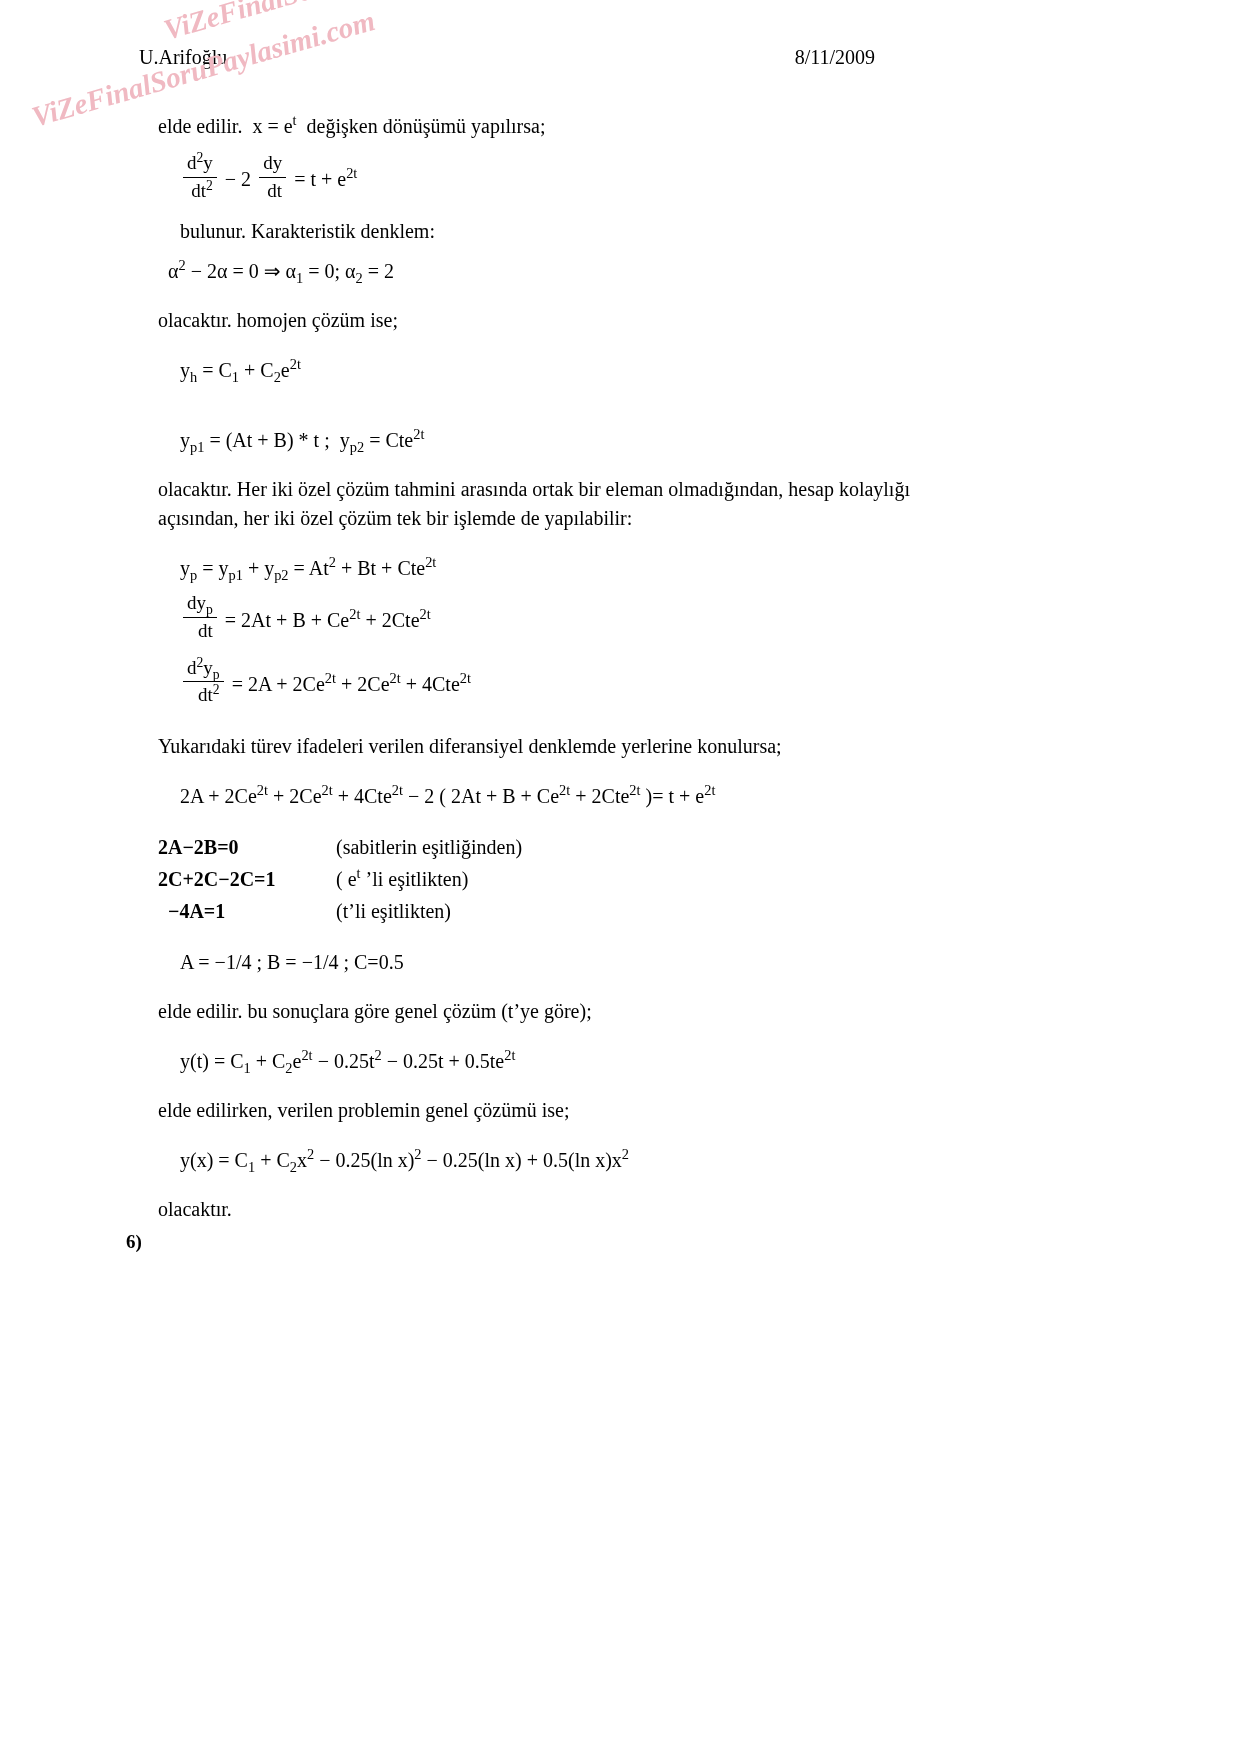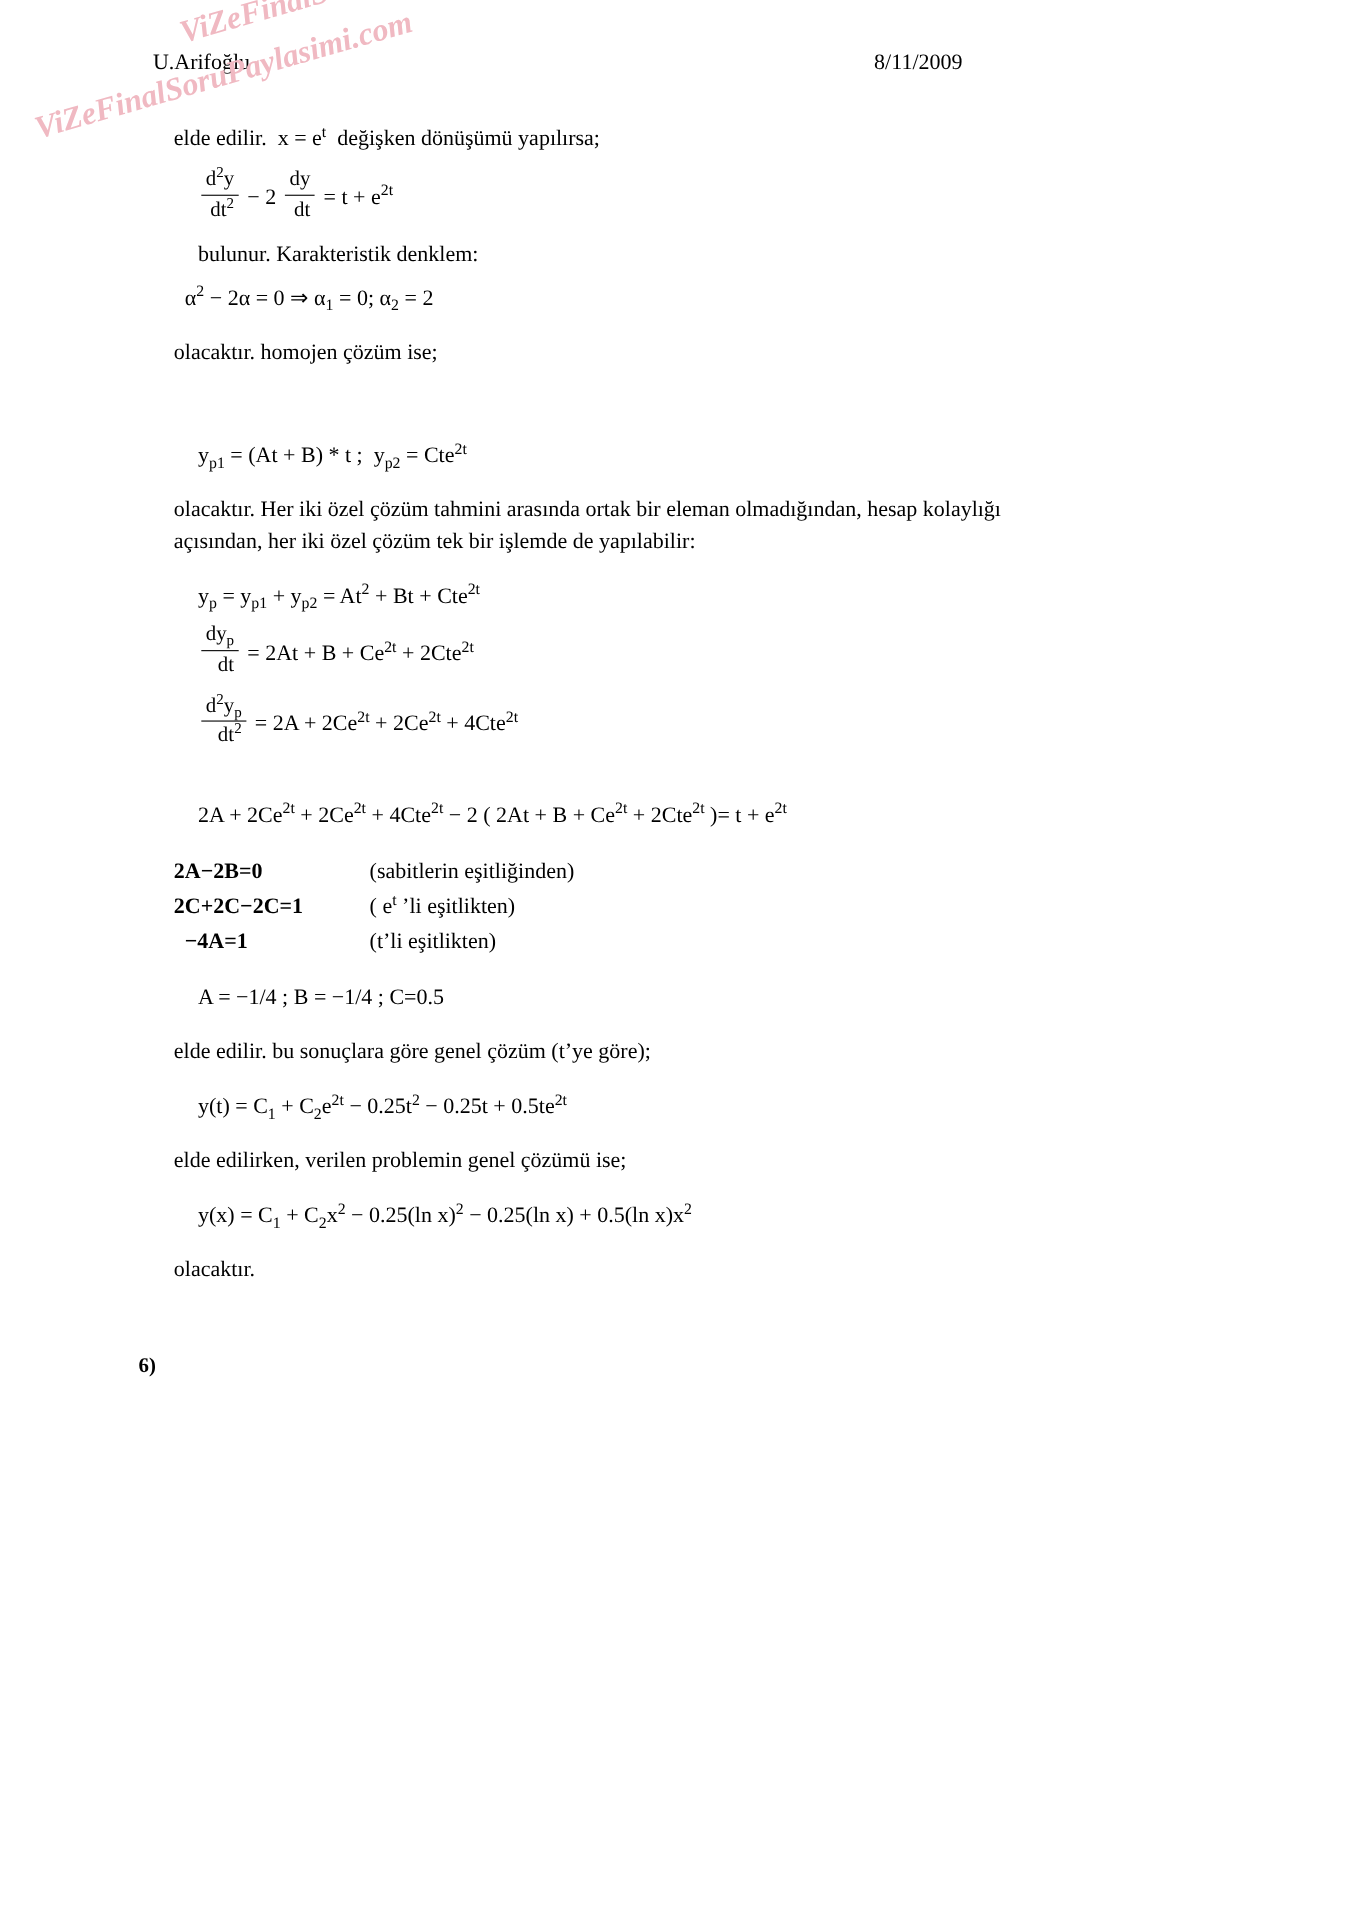--- a/index.html
+++ b/index.html
@@ -206,20 +206,23 @@
     <div class="eq eq-indent2">
       <span>α<sup>2</sup> − 2α = 0 ⇒ α<sub>1</sub> = 0; α<sub>2</sub> = 2</span>
     </div>
 
     <div class="spacer-m"></div>
 
     <div class="para p-indent-a">olacaktır. homojen çözüm ise;</div>
 
     <div class="spacer-m"></div>
 
+    <div class="eq eq-indent">
+      <span>y<sub>h</sub> = C<sub>1</sub> + C<sub>2</sub>e<sup>2t</sup></span>
+    </div>
 
     <div class="spacer-m"></div>
 
 
     <div class="spacer-m"></div>
 
     <div class="eq eq-indent">
       <span>y<sub>p1</sub> = (At + B) * t ;&nbsp; y<sub>p2</sub> = Cte<sup>2t</sup></span>
     </div>
 
@@ -252,20 +255,21 @@
         <span class="frac">
           <span class="num">d<sup>2</sup>y<sub>p</sub></span>
           <span class="den">dt<sup>2</sup></span>
         </span>
         <span>&nbsp;= 2A + 2Ce<sup>2t</sup> + 2Ce<sup>2t</sup> + 4Cte<sup>2t</sup></span>
       </div>
     </div>
 
     <div class="spacer-m"></div>
 
+    <div class="para p-indent-a">Yukarıdaki türev ifadeleri verilen diferansiyel denklemde yerlerine konulursa;</div>
 
     <div class="spacer-m"></div>
 
     <div class="eq eq-indent">
       <span>2A + 2Ce<sup>2t</sup> + 2Ce<sup>2t</sup> + 4Cte<sup>2t</sup> − 2 ( 2At + B + Ce<sup>2t</sup> + 2Cte<sup>2t</sup> )= t + e<sup>2t</sup></span>
     </div>
 
     <div class="spacer-m"></div>
 
     <div class="const-line" style="margin-left:158px">

